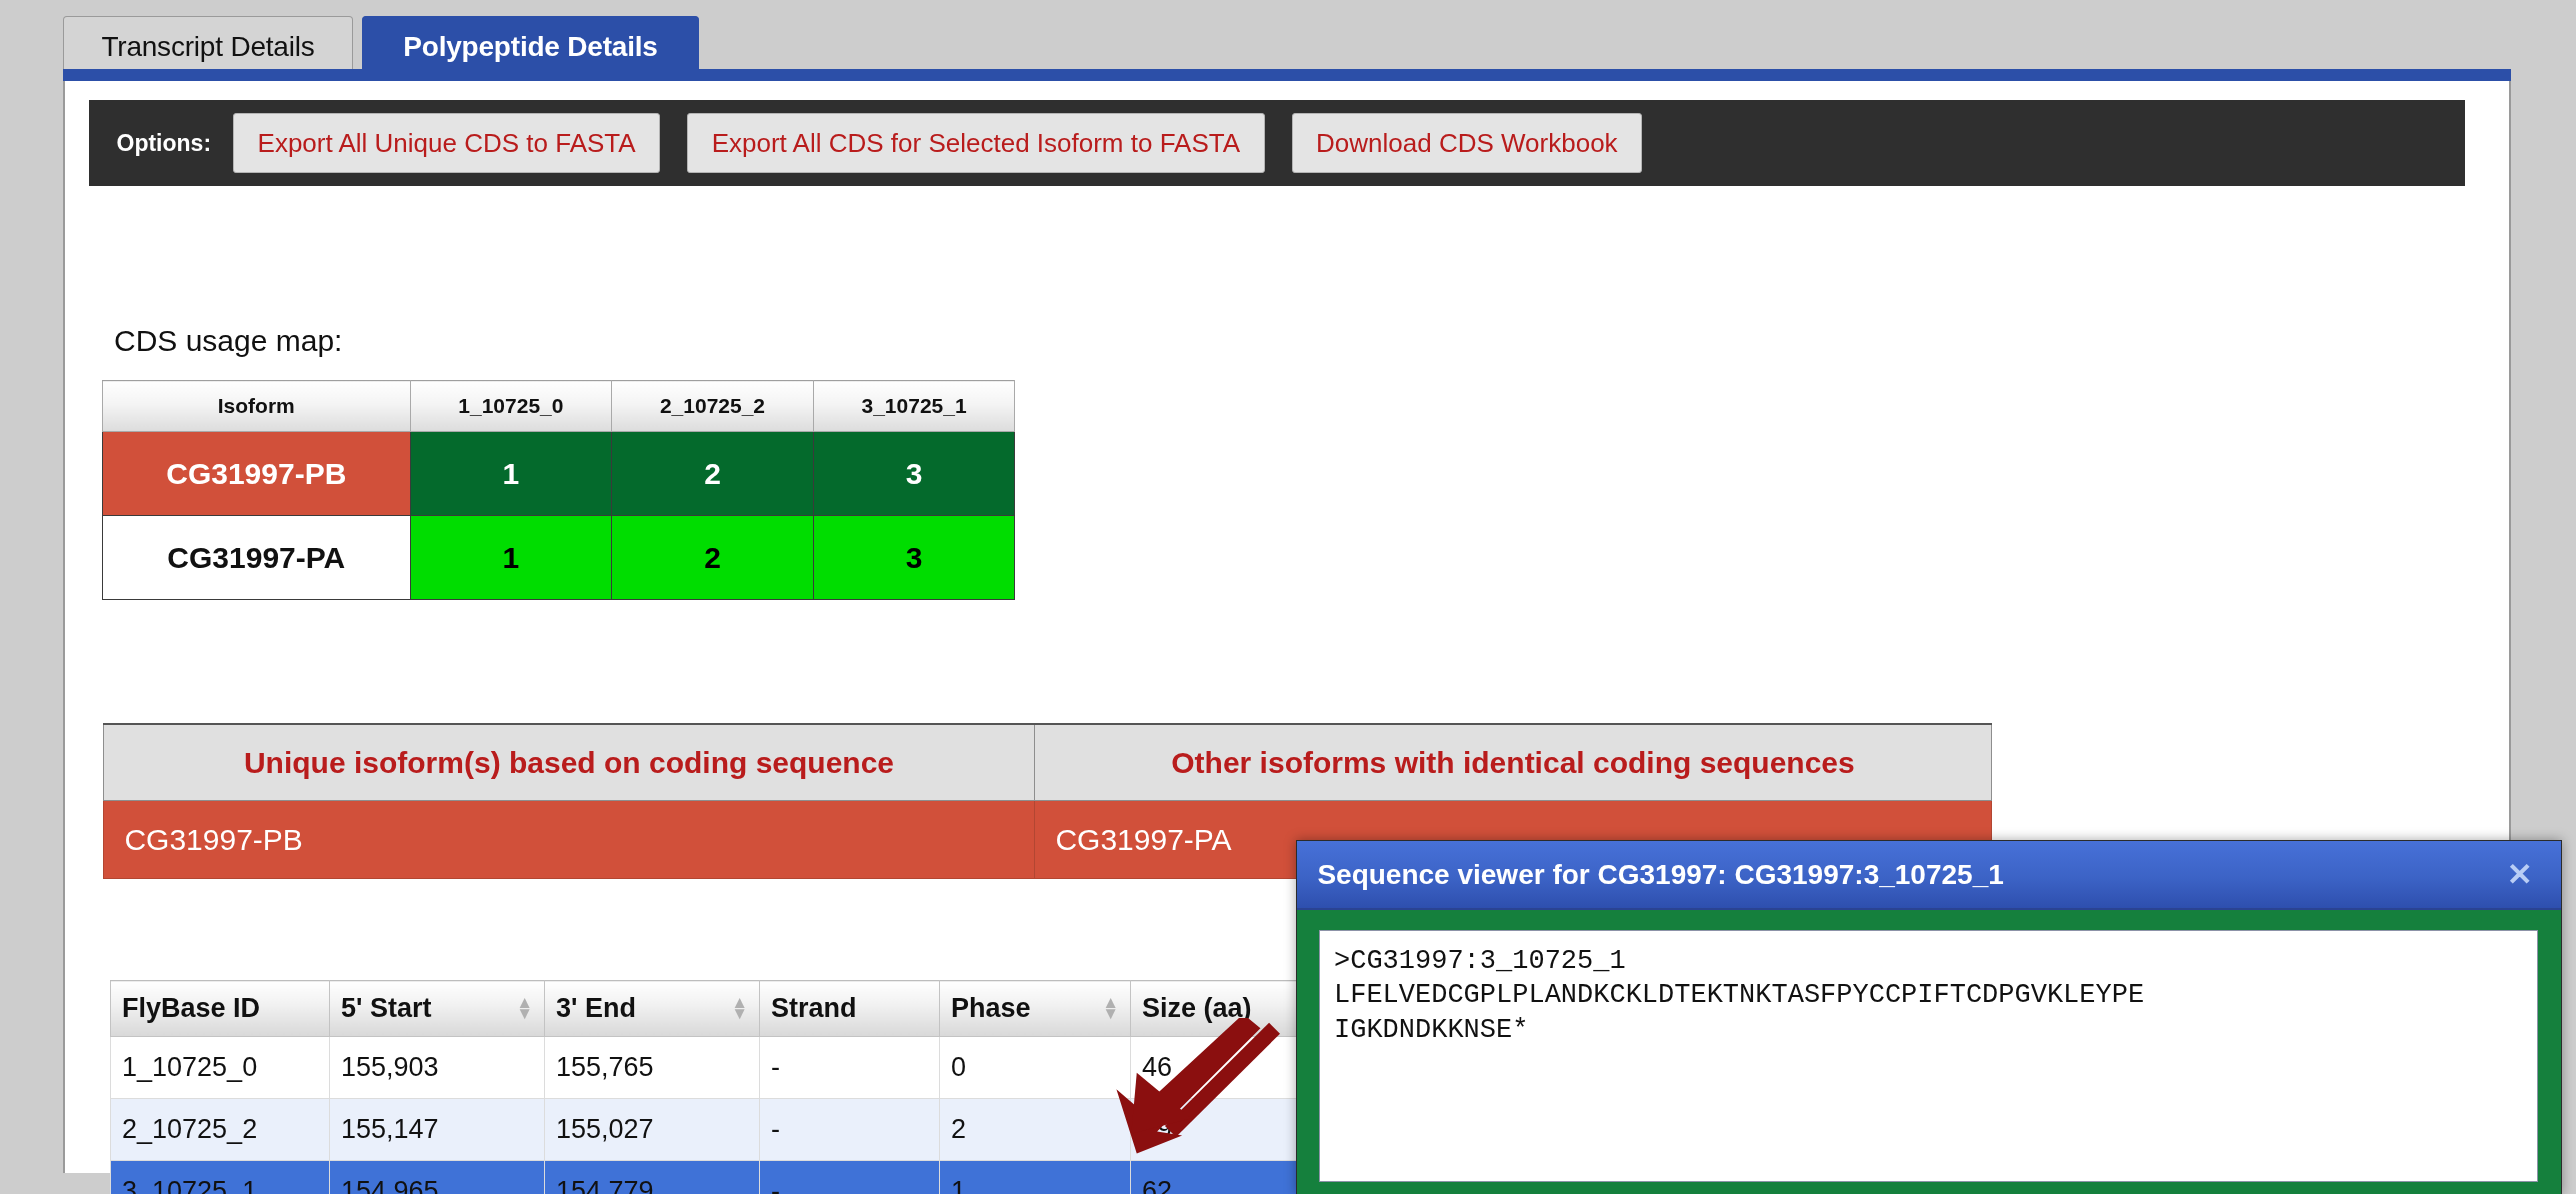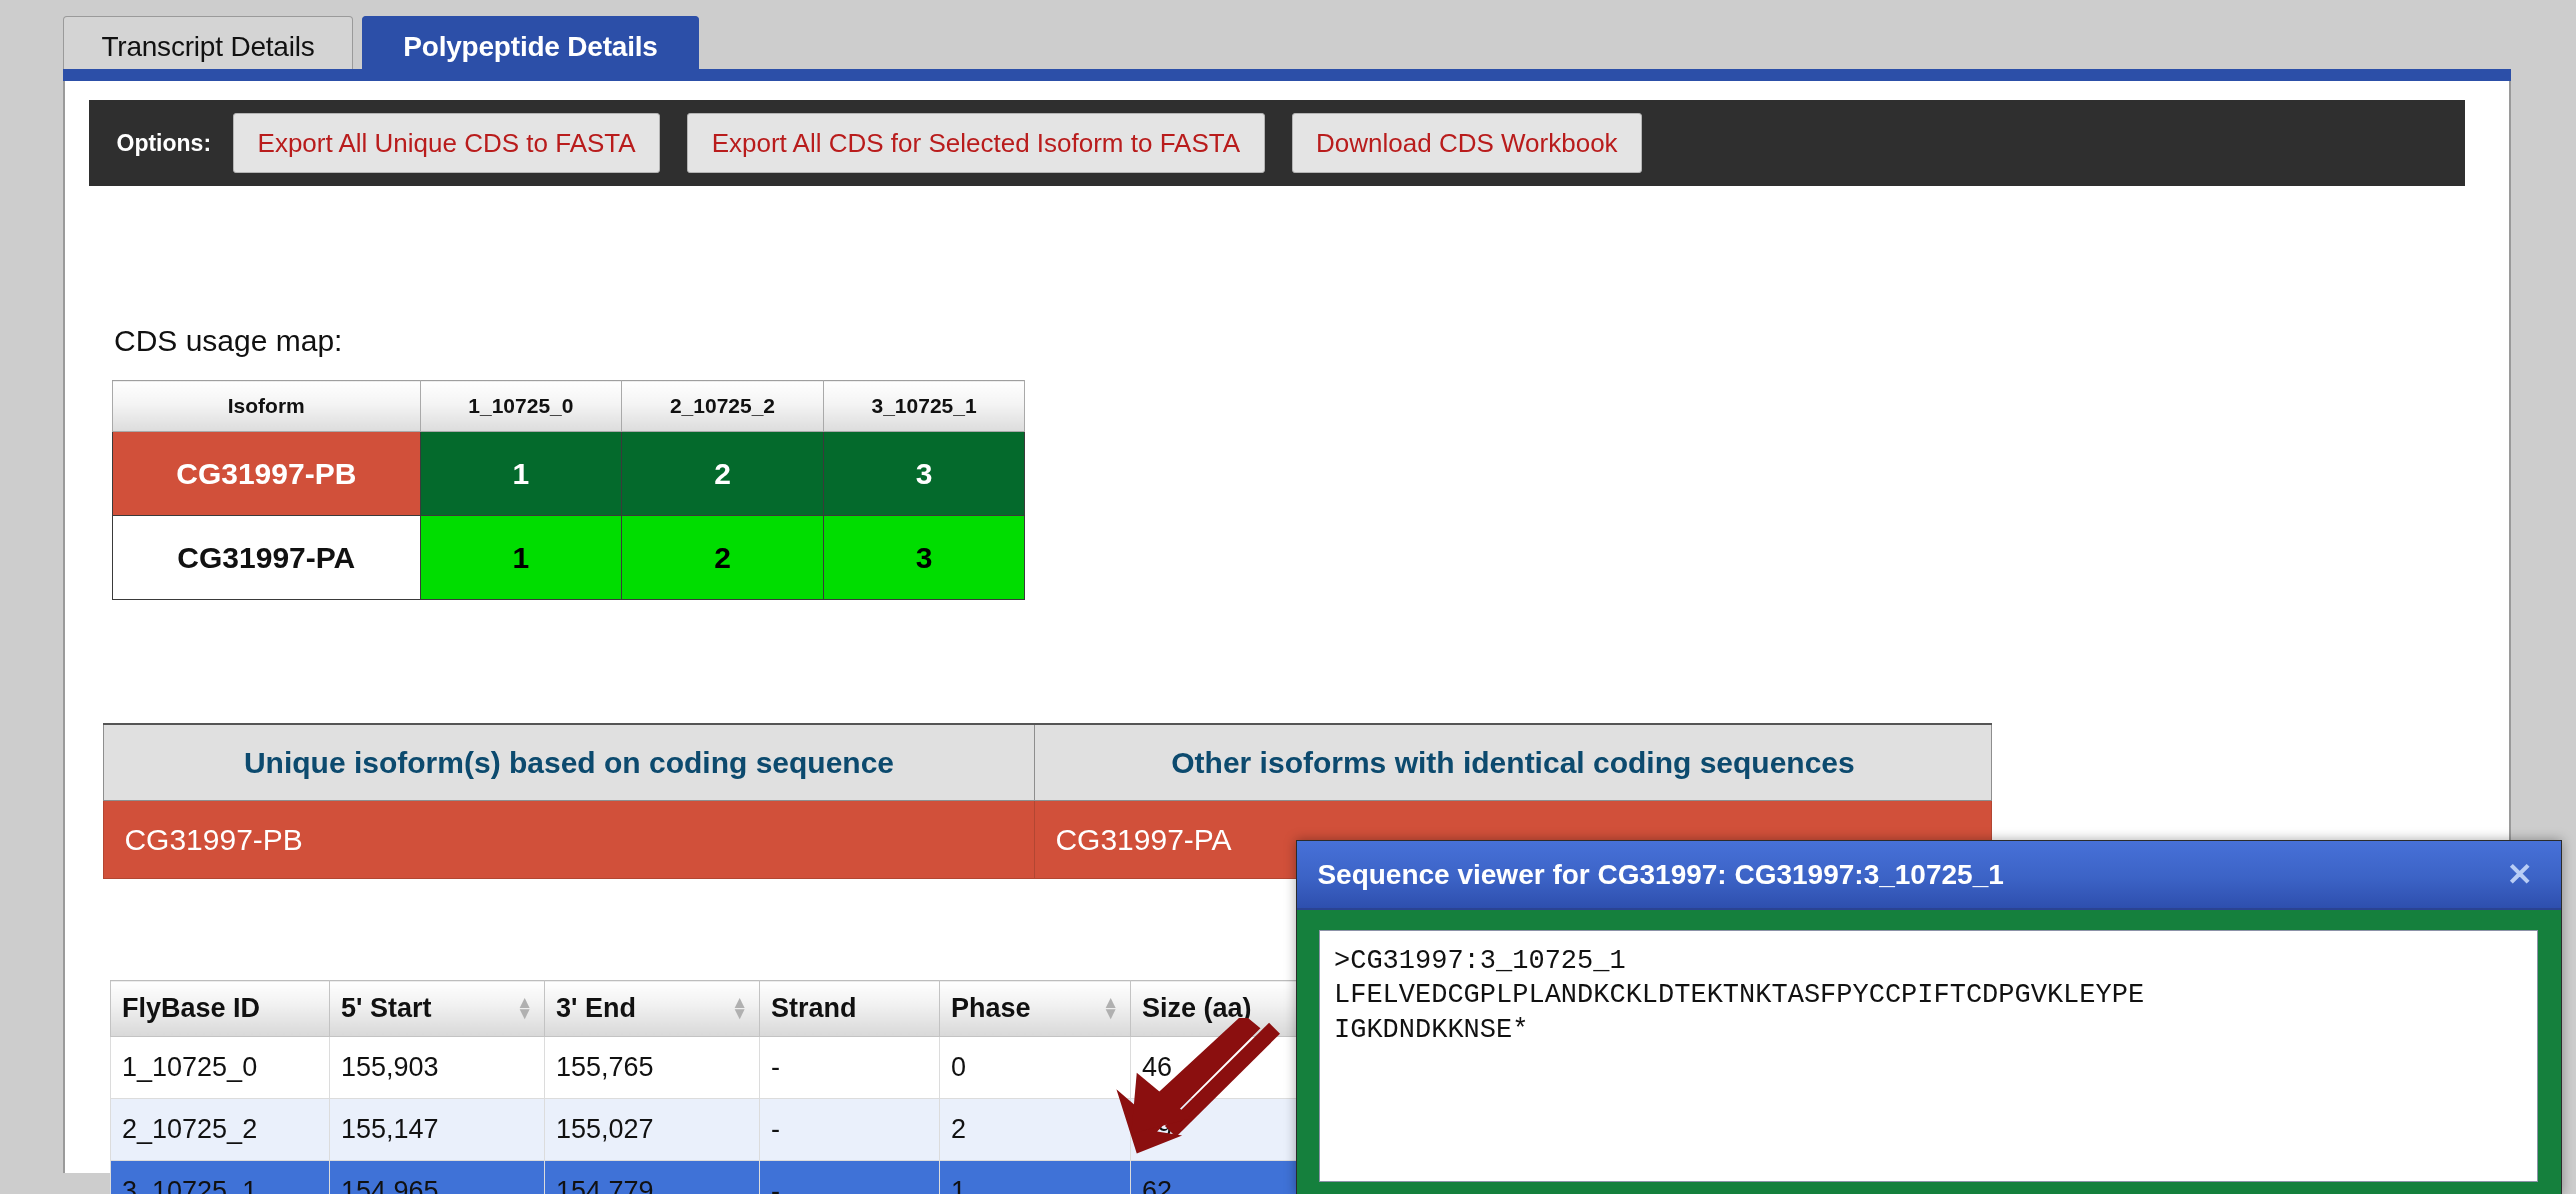--- a/index.html
+++ b/index.html
@@ -134,21 +134,21 @@
     white-space: nowrap;
     text-align: center;
   }
   #heading-cds-usage { left: 49px; top: 243px; }
   #heading-isoforms  { left: 49px; top: 586px; }
   #heading-select-row{ left: 49px; top: 847px; }
 
   
   #cds-usage-table {
     position: absolute;
-    left: 47px;
+    left: 37px;
     top: 299px;
     border-collapse: collapse;
     table-layout: fixed;
     border-radius: 29px;
   }
   #cds-usage-table th {
     background: linear-gradient(to bottom, #ffffff 0%, #f4f4f4 45%, #dcdcdc 100%);
     border: 0.8px solid #a9a9a9;
     border-top: 1.6px solid #9f9f9f;
     font-size: 21px;
@@ -196,21 +196,21 @@
     border-collapse: collapse;
     table-layout: fixed;
     width: 1832px;
   }
   #unique-isoform-table th {
     background: #e0e0e0;
     border: 0.8px solid #8e8e8e;
     border-top: 2.3px solid #555;
     font-size: 30px;
     font-weight: bold;
-    color: #0c4a6e;
+    color: #b91c1c;
     height: 75px;
     text-align: center;
     padding: 0 14px;
   }
   #unique-isoform-table th.u-col-1 { width: 902px; }
   #unique-isoform-table th.u-col-2 { width: 928px; }
   #unique-isoform-table td {
     background: #d1503a;
     color: #ffffff;
     border: 0.8px solid #b24632;

